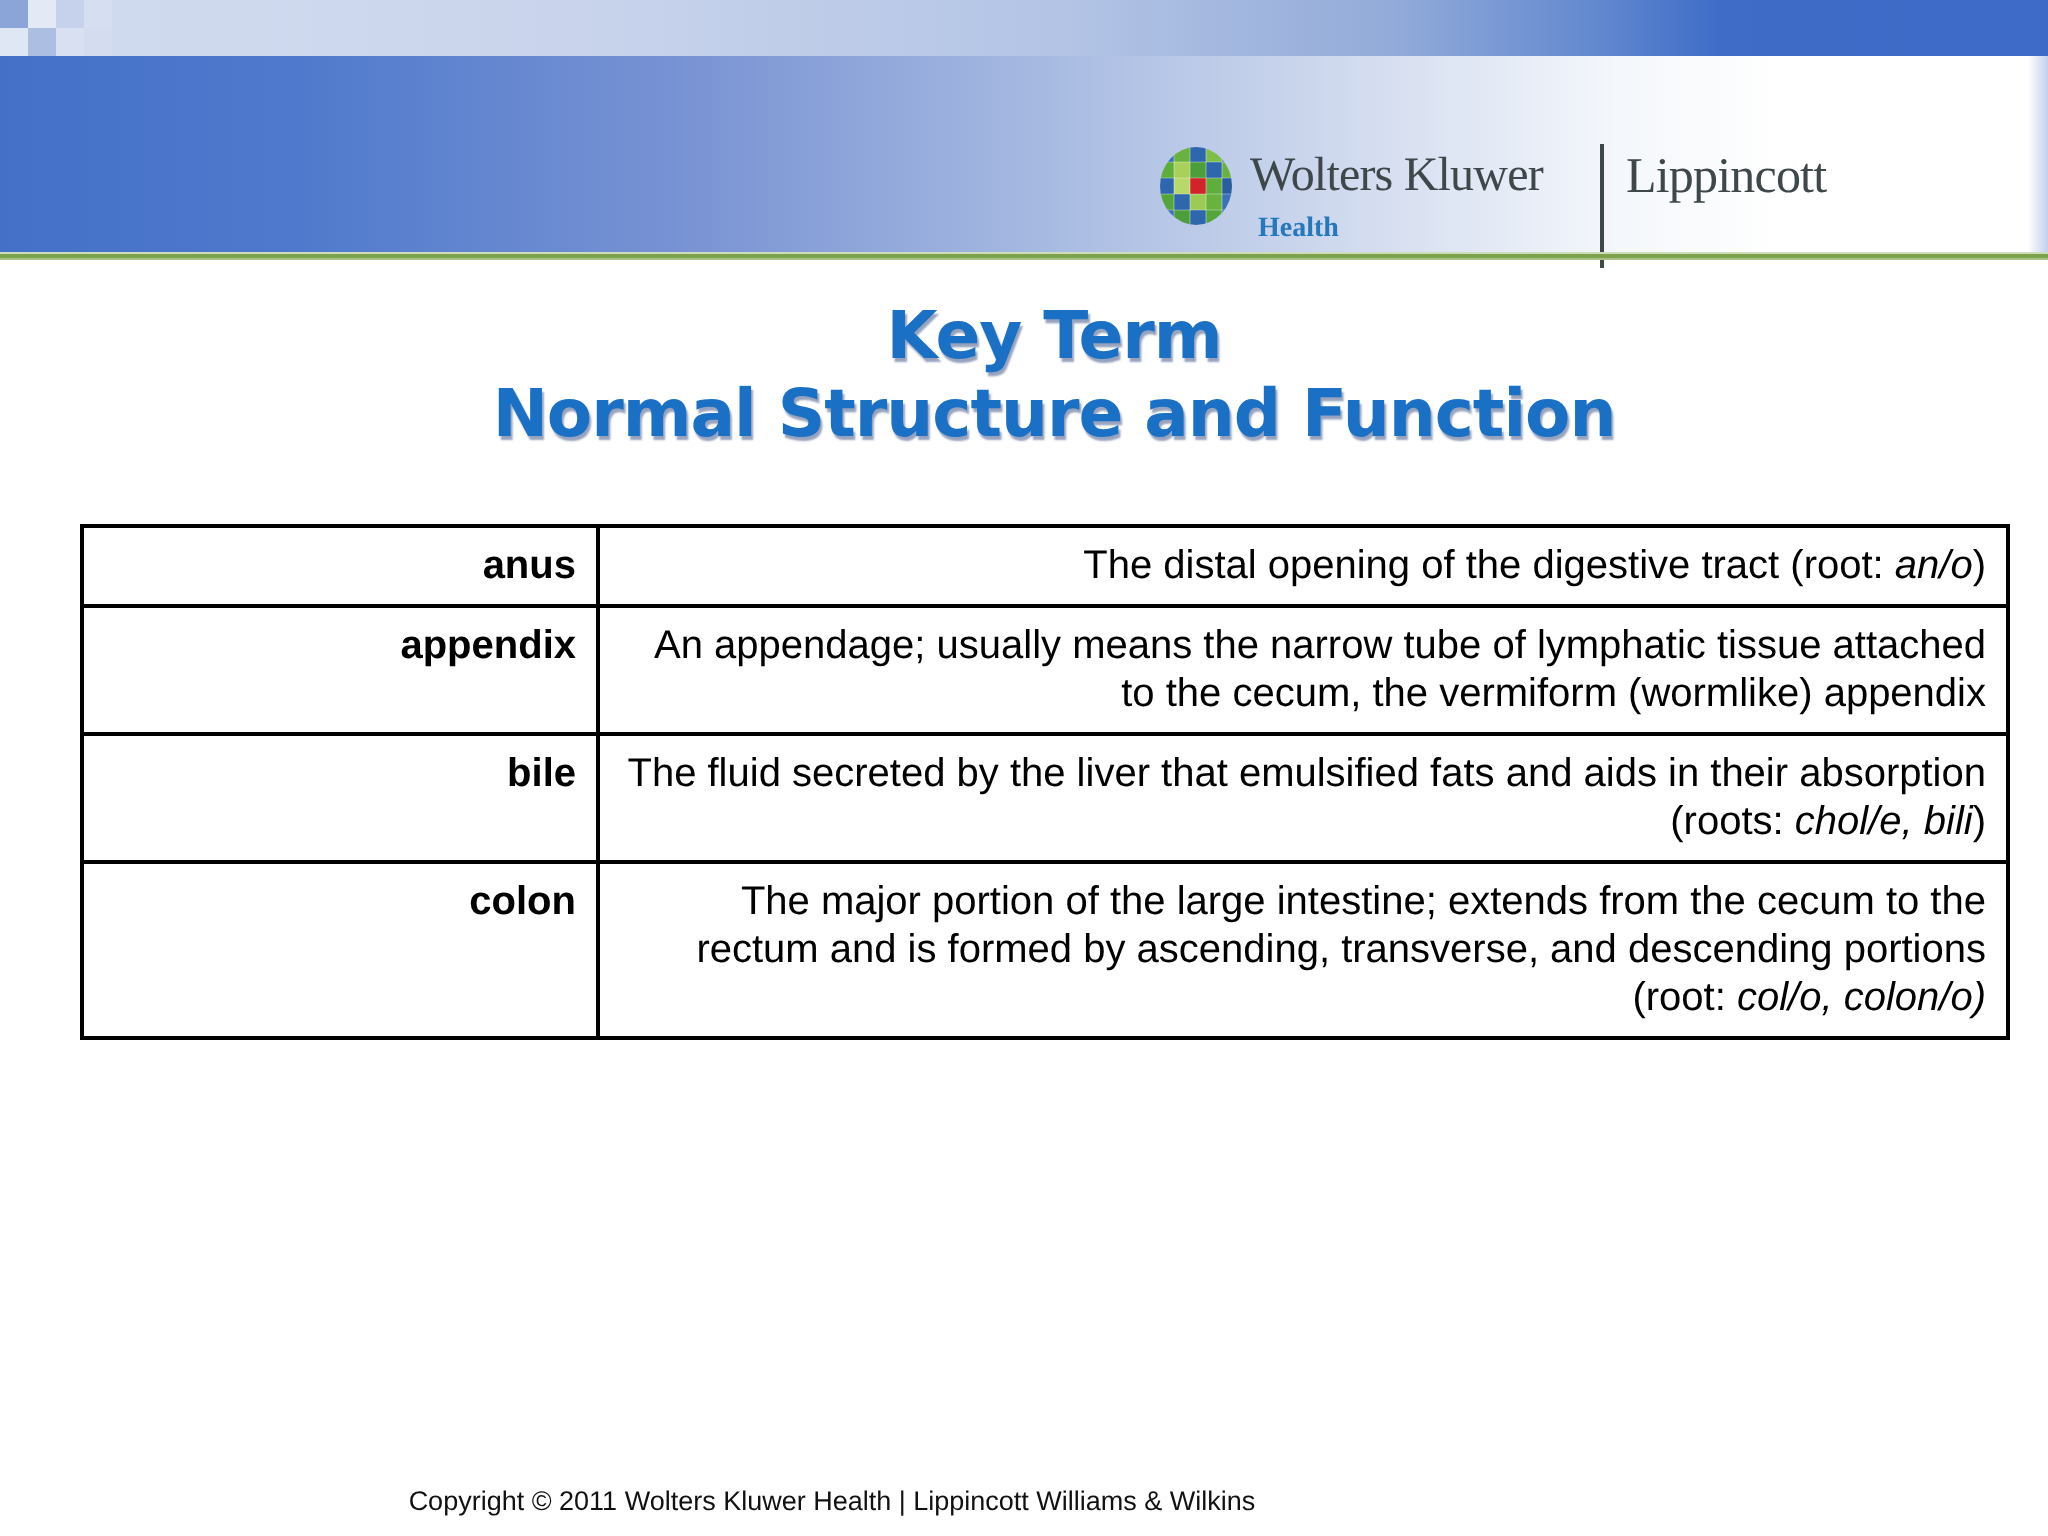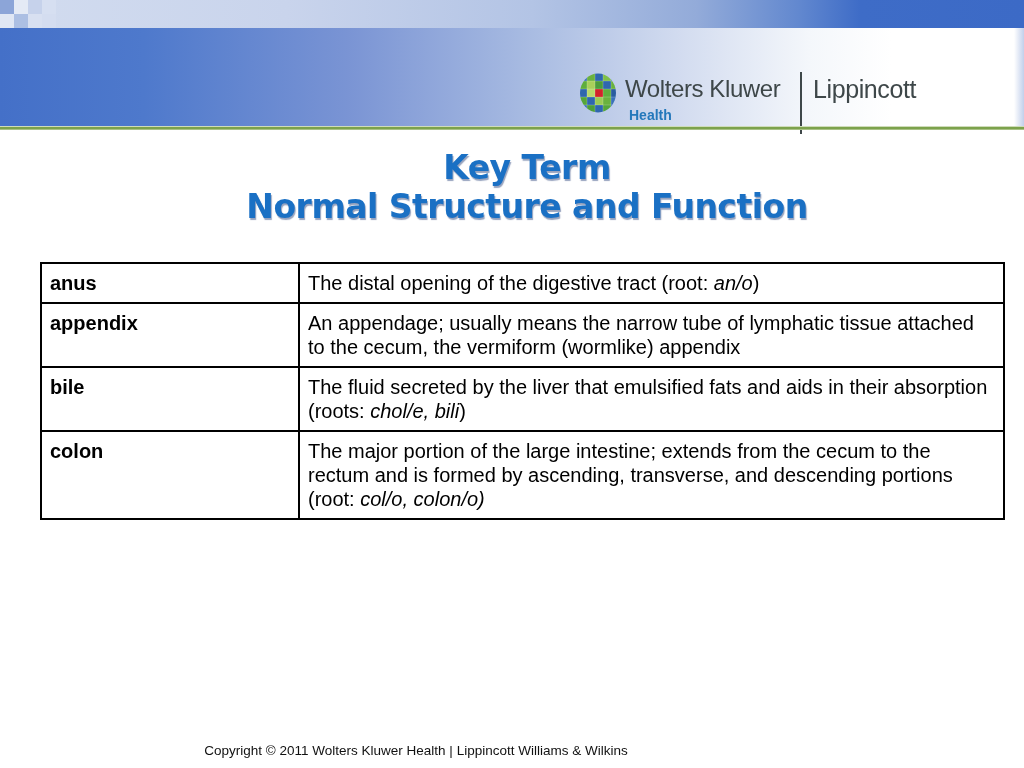--- a/index.html
+++ b/index.html
@@ -27,20 +27,21 @@
   .ck5{left:0;top:14px;background:#e0e7f4;}
   .ck6{left:14px;top:14px;background:#acbfe3;}
   .ck7{left:28px;top:14px;background:#d8e0f1;}
   .ck8{left:42px;top:14px;background:#d4ddf0;}
 
   .band{
     position:absolute;left:0;top:28px;width:1024px;height:98px;
     background:linear-gradient(to right,
       #4470c8 0%, #4e79cc 14%, #7a94d4 34%, #a9bce2 52%,
       #d4ddf0 67%, #f4f7fb 79%, #ffffff 87%, #ffffff 100%);
+    font-family:Liberation Serif, serif;
   }
   .band::after{
     content:"";position:absolute;right:0;top:0;width:10px;height:98px;
     background:linear-gradient(to right, rgba(120,150,210,0), rgba(120,150,210,0.45));
   }
   .green-rule{
     position:absolute;left:0;top:126px;width:1024px;height:4px;
     background:linear-gradient(to bottom,#cfdcba 0 1px,#7ca24c 1px 3px,#a9c185 3px 4px);
   }
 
@@ -70,21 +71,21 @@
     font-family:"DejaVu Sans", sans-serif;
     font-weight:bold;font-size:33px;line-height:39px;
     color:#1a70c4;letter-spacing:-0.5px;
     text-shadow:1px 2px 1px rgba(25,50,110,0.45), -1px -1px 0 rgba(255,255,255,0.5);
     margin:0;
   }
 
   
   table.key-terms{
     position:absolute;left:40px;top:262px;width:965px;
-    border-collapse:collapse;table-layout:fixed;
+    border-collapse:collapse;table-layout:fixed;text-align:right;
   }
   table.key-terms td{
     border:2px solid #000;
     vertical-align:top;
     font-size:20px;line-height:24px;color:#000;
     padding:7px 10px 7px 8px;
   }
   td.term{width:238px;font-weight:bold;}
   td.def em{font-style:italic;}
 

